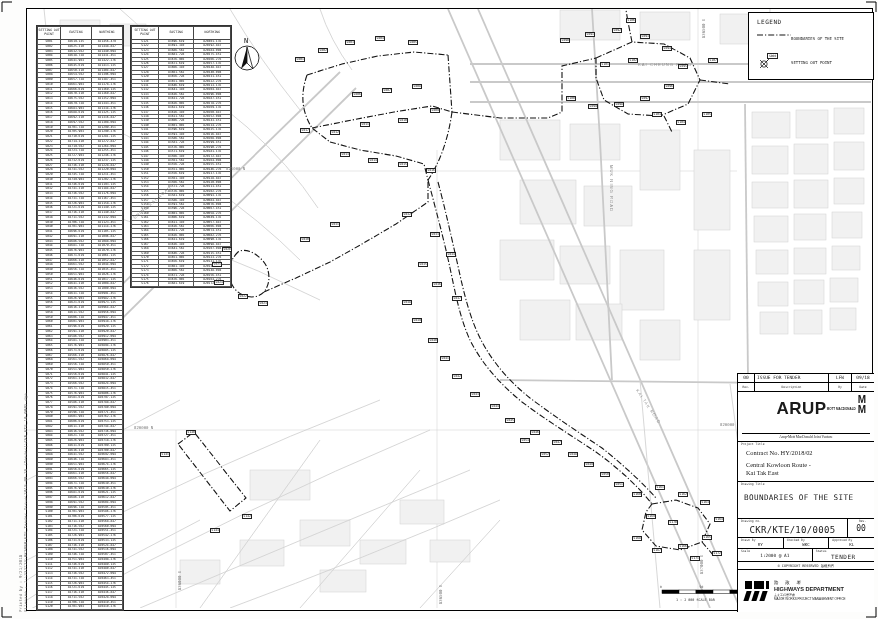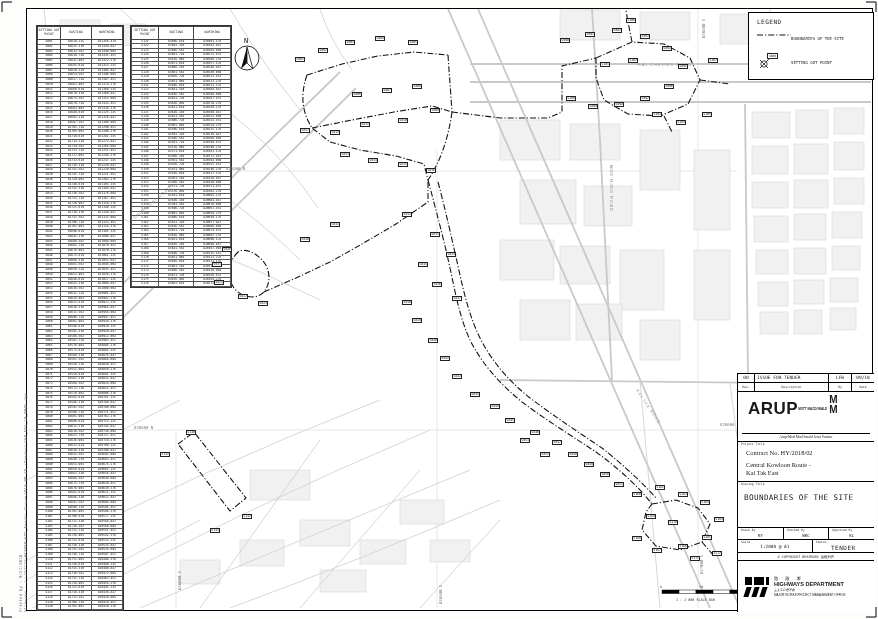--- a/index.html
+++ b/index.html
@@ -41,21 +41,21 @@
       background:#fff;z-index:6;display:flex;flex-direction:column;font-family:"DejaVu Sans Mono",monospace;}
   .tb-sec{border-bottom:0.8px solid #000;position:relative;}
   .rev-row{display:flex;font-size:4.5px;line-height:6px;}
   .rev-row>div{border-right:0.5px solid #000;padding:1px 2px;white-space:nowrap;overflow:hidden;}
   .rev-row>div:last-child{border-right:none;}
   .rev-hdr{font-size:3px;color:#333;border-top:0.4px solid #000;}
   .c-rev{width:12px;flex:0 0 12px;text-align:center;}
   .c-desc{flex:1;}
   .c-by{width:18px;flex:0 0 18px;text-align:center;}
   .c-date{width:18px;flex:0 0 18px;text-align:center;}
-  #logos{height:38px;display:flex;align-items:flex-start;justify-content:flex-start;padding:3px 8px 0 10px;}
+  #logos{height:38px;display:flex;align-items:flex-start;justify-content:flex-end;padding:3px 8px 0 10px;}
   .arup{font-family:"Liberation Sans",sans-serif;font-weight:bold;font-size:17px;letter-spacing:.5px;margin-top:4px;}
   .mm{display:flex;flex-direction:column;align-items:flex-end;line-height:1;}
   .mm .m1{font-weight:bold;font-size:10px;font-family:"Liberation Sans",sans-serif;}
   .mm .mrow{display:flex;align-items:center;gap:2px;}
   .mm .mname{font-size:3px;font-weight:bold;text-align:right;line-height:3.4px;font-family:"Liberation Sans",sans-serif;}
   .jv-line{font-size:3.6px;text-align:center;border-top:0.5px solid #000;margin:0 4px;padding:1px 0 2px 0;
       font-family:"Liberation Serif",serif;}
   .sec-label{font-size:3px;color:#333;padding:1px 0 0 3px;line-height:3.4px;}
   .proj-text{font-family:"Liberation Serif",serif;font-size:6.4px;line-height:8px;padding:3px 0 4px 8px;}
   .proj-text .gap{height:4px;}
@@ -1313,20 +1313,30 @@
       <div>Contract No. HY/2018/02</div>
       <div class="gap"></div>
       <div>Central Kowloon Route -</div>
       <div>Kai Tak East</div>
     </div>
   </div>
   <div class="tb-sec" style="flex:1">
     <div class="sec-label">Drawing Title</div>
     <div class="dwg-title">BOUNDARIES OF THE SITE</div>
   </div>
+  <div class="tb-sec dno-row">
+    <div class="dno-main">
+      <div class="sec-label">Drawing no.</div>
+      <div class="dno-num">CKR/KTE/10/0005</div>
+    </div>
+    <div class="dno-rev">
+      <div class="sec-label">Rev.</div>
+      <div class="val">00</div>
+    </div>
+  </div>
   <div class="tb-sec sig-row">
     <div>
         <div class="sec-label">Drawn By</div>
          <div class="sig-val">RY</div>
       </div>
     <div>
         <div class="sec-label">Checked By</div>
          <div class="sig-val">WKC</div>
       </div>
     <div>

